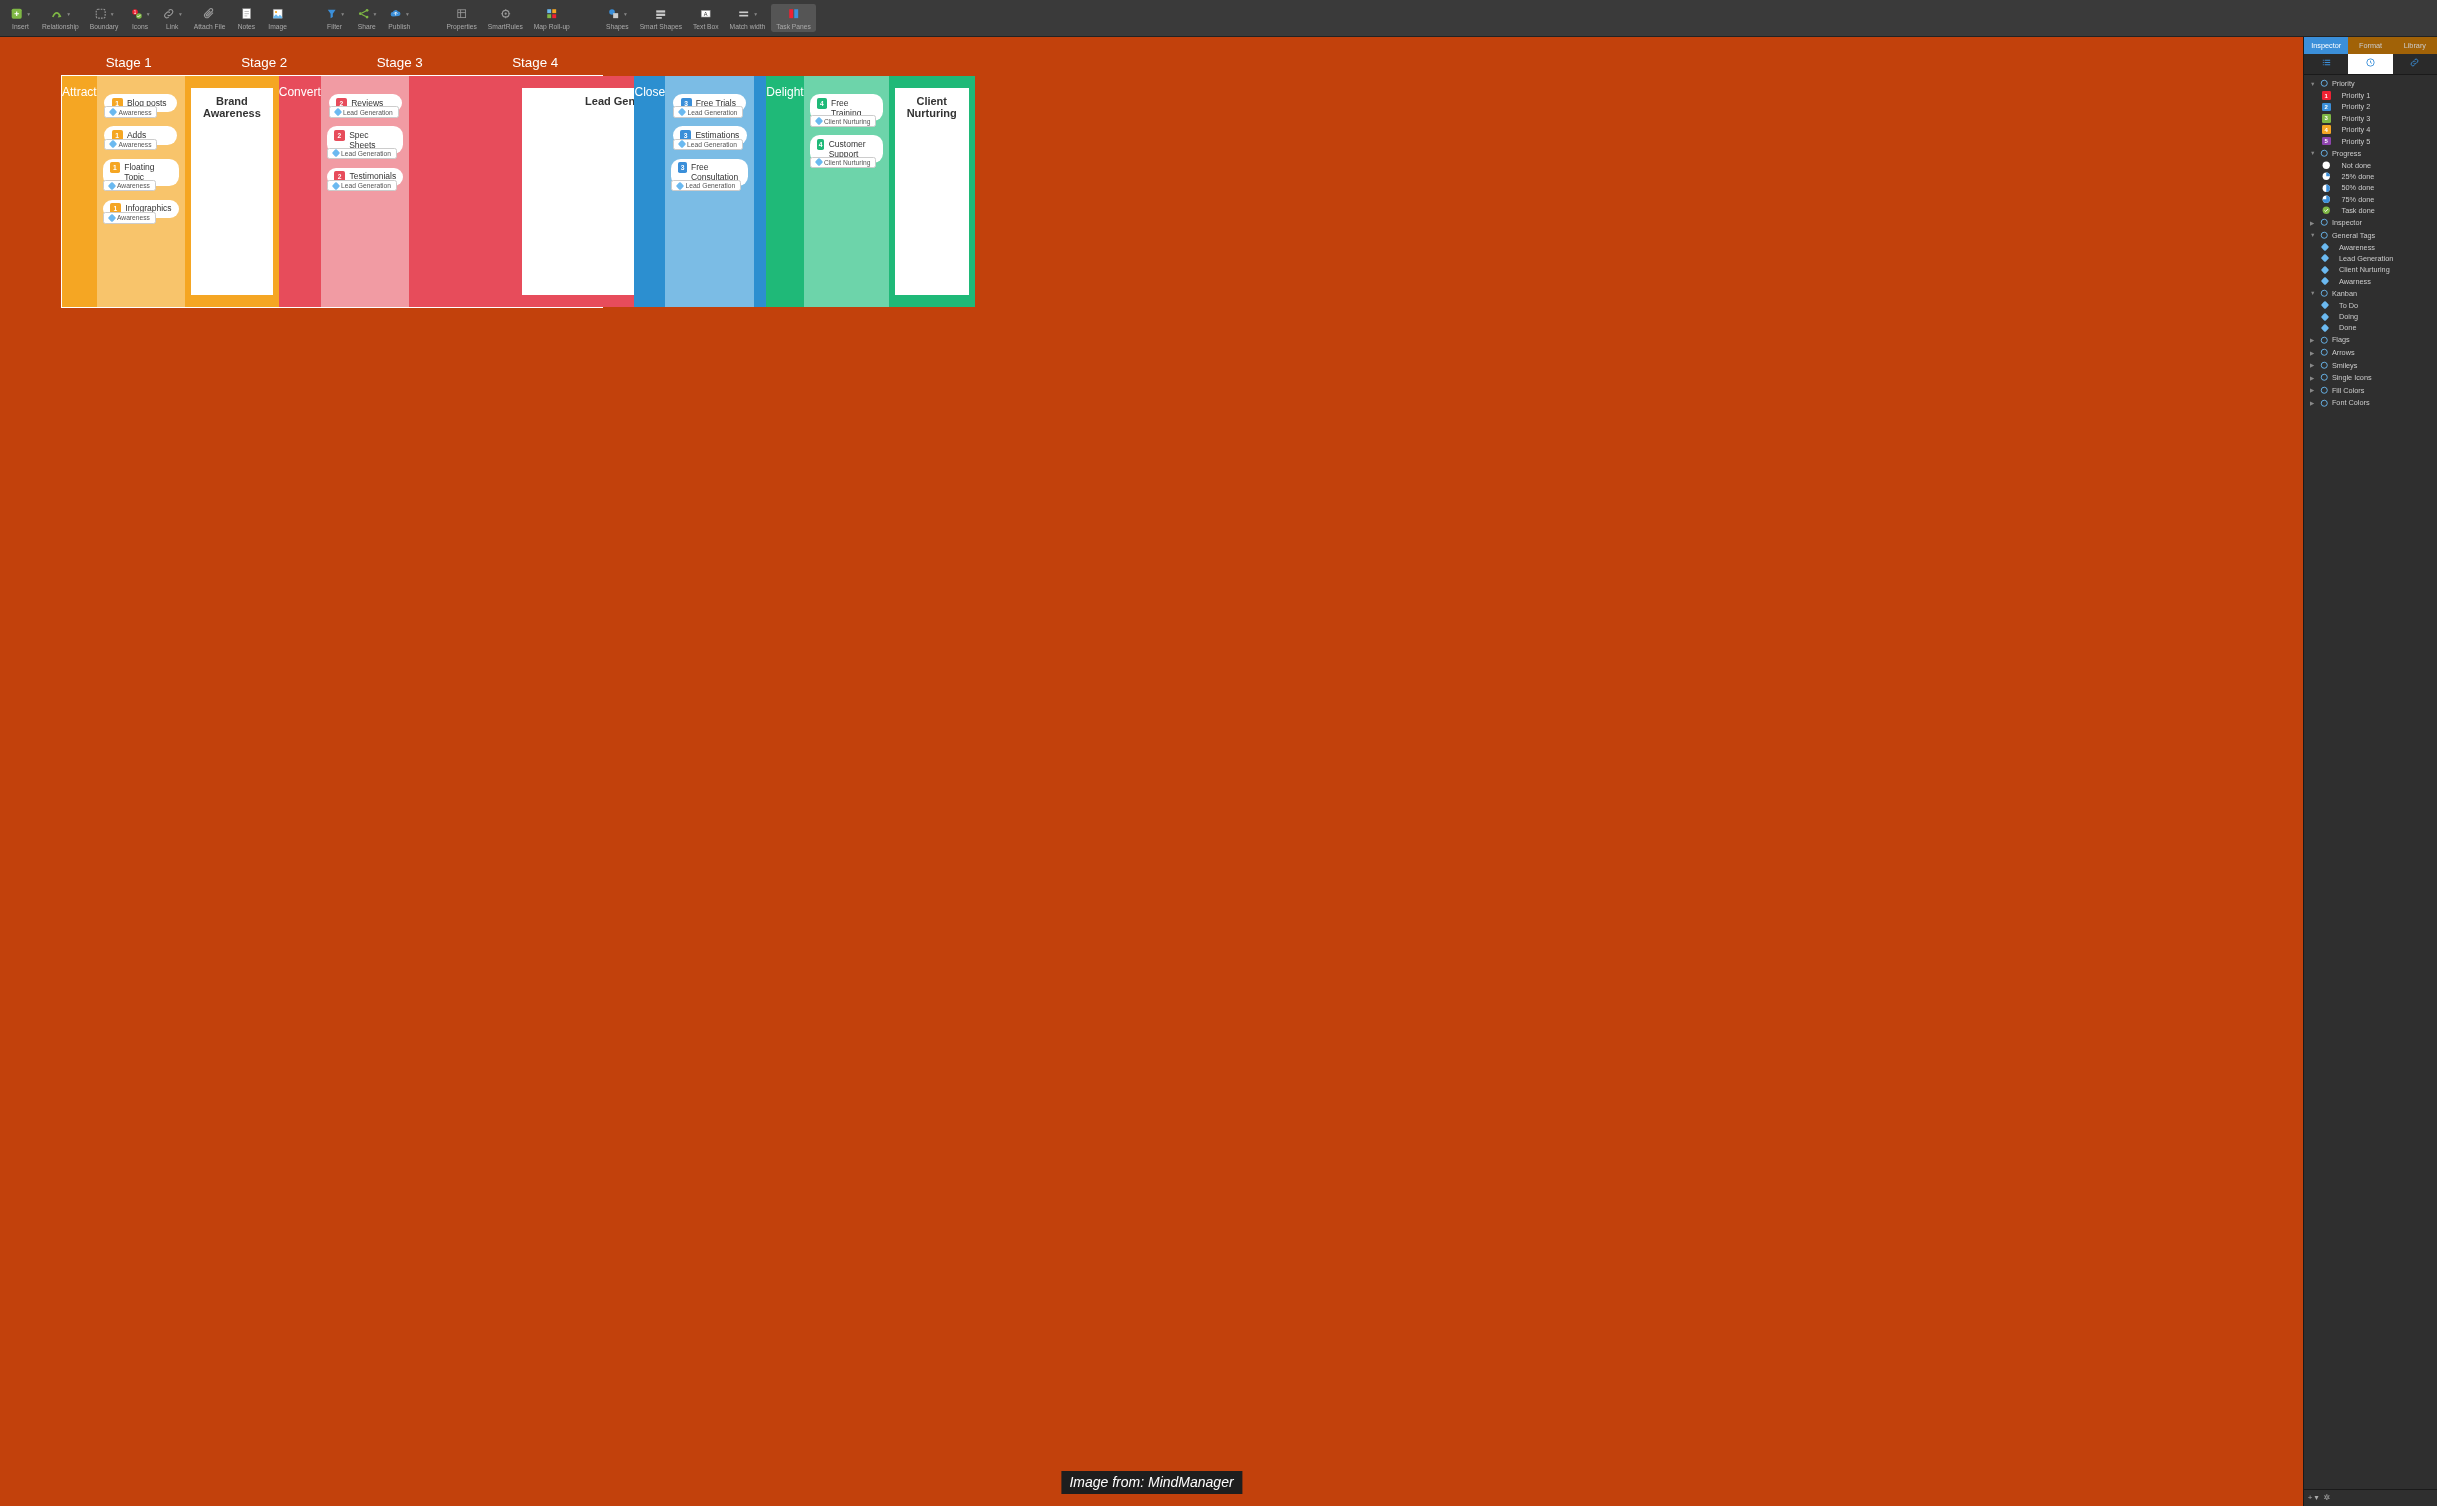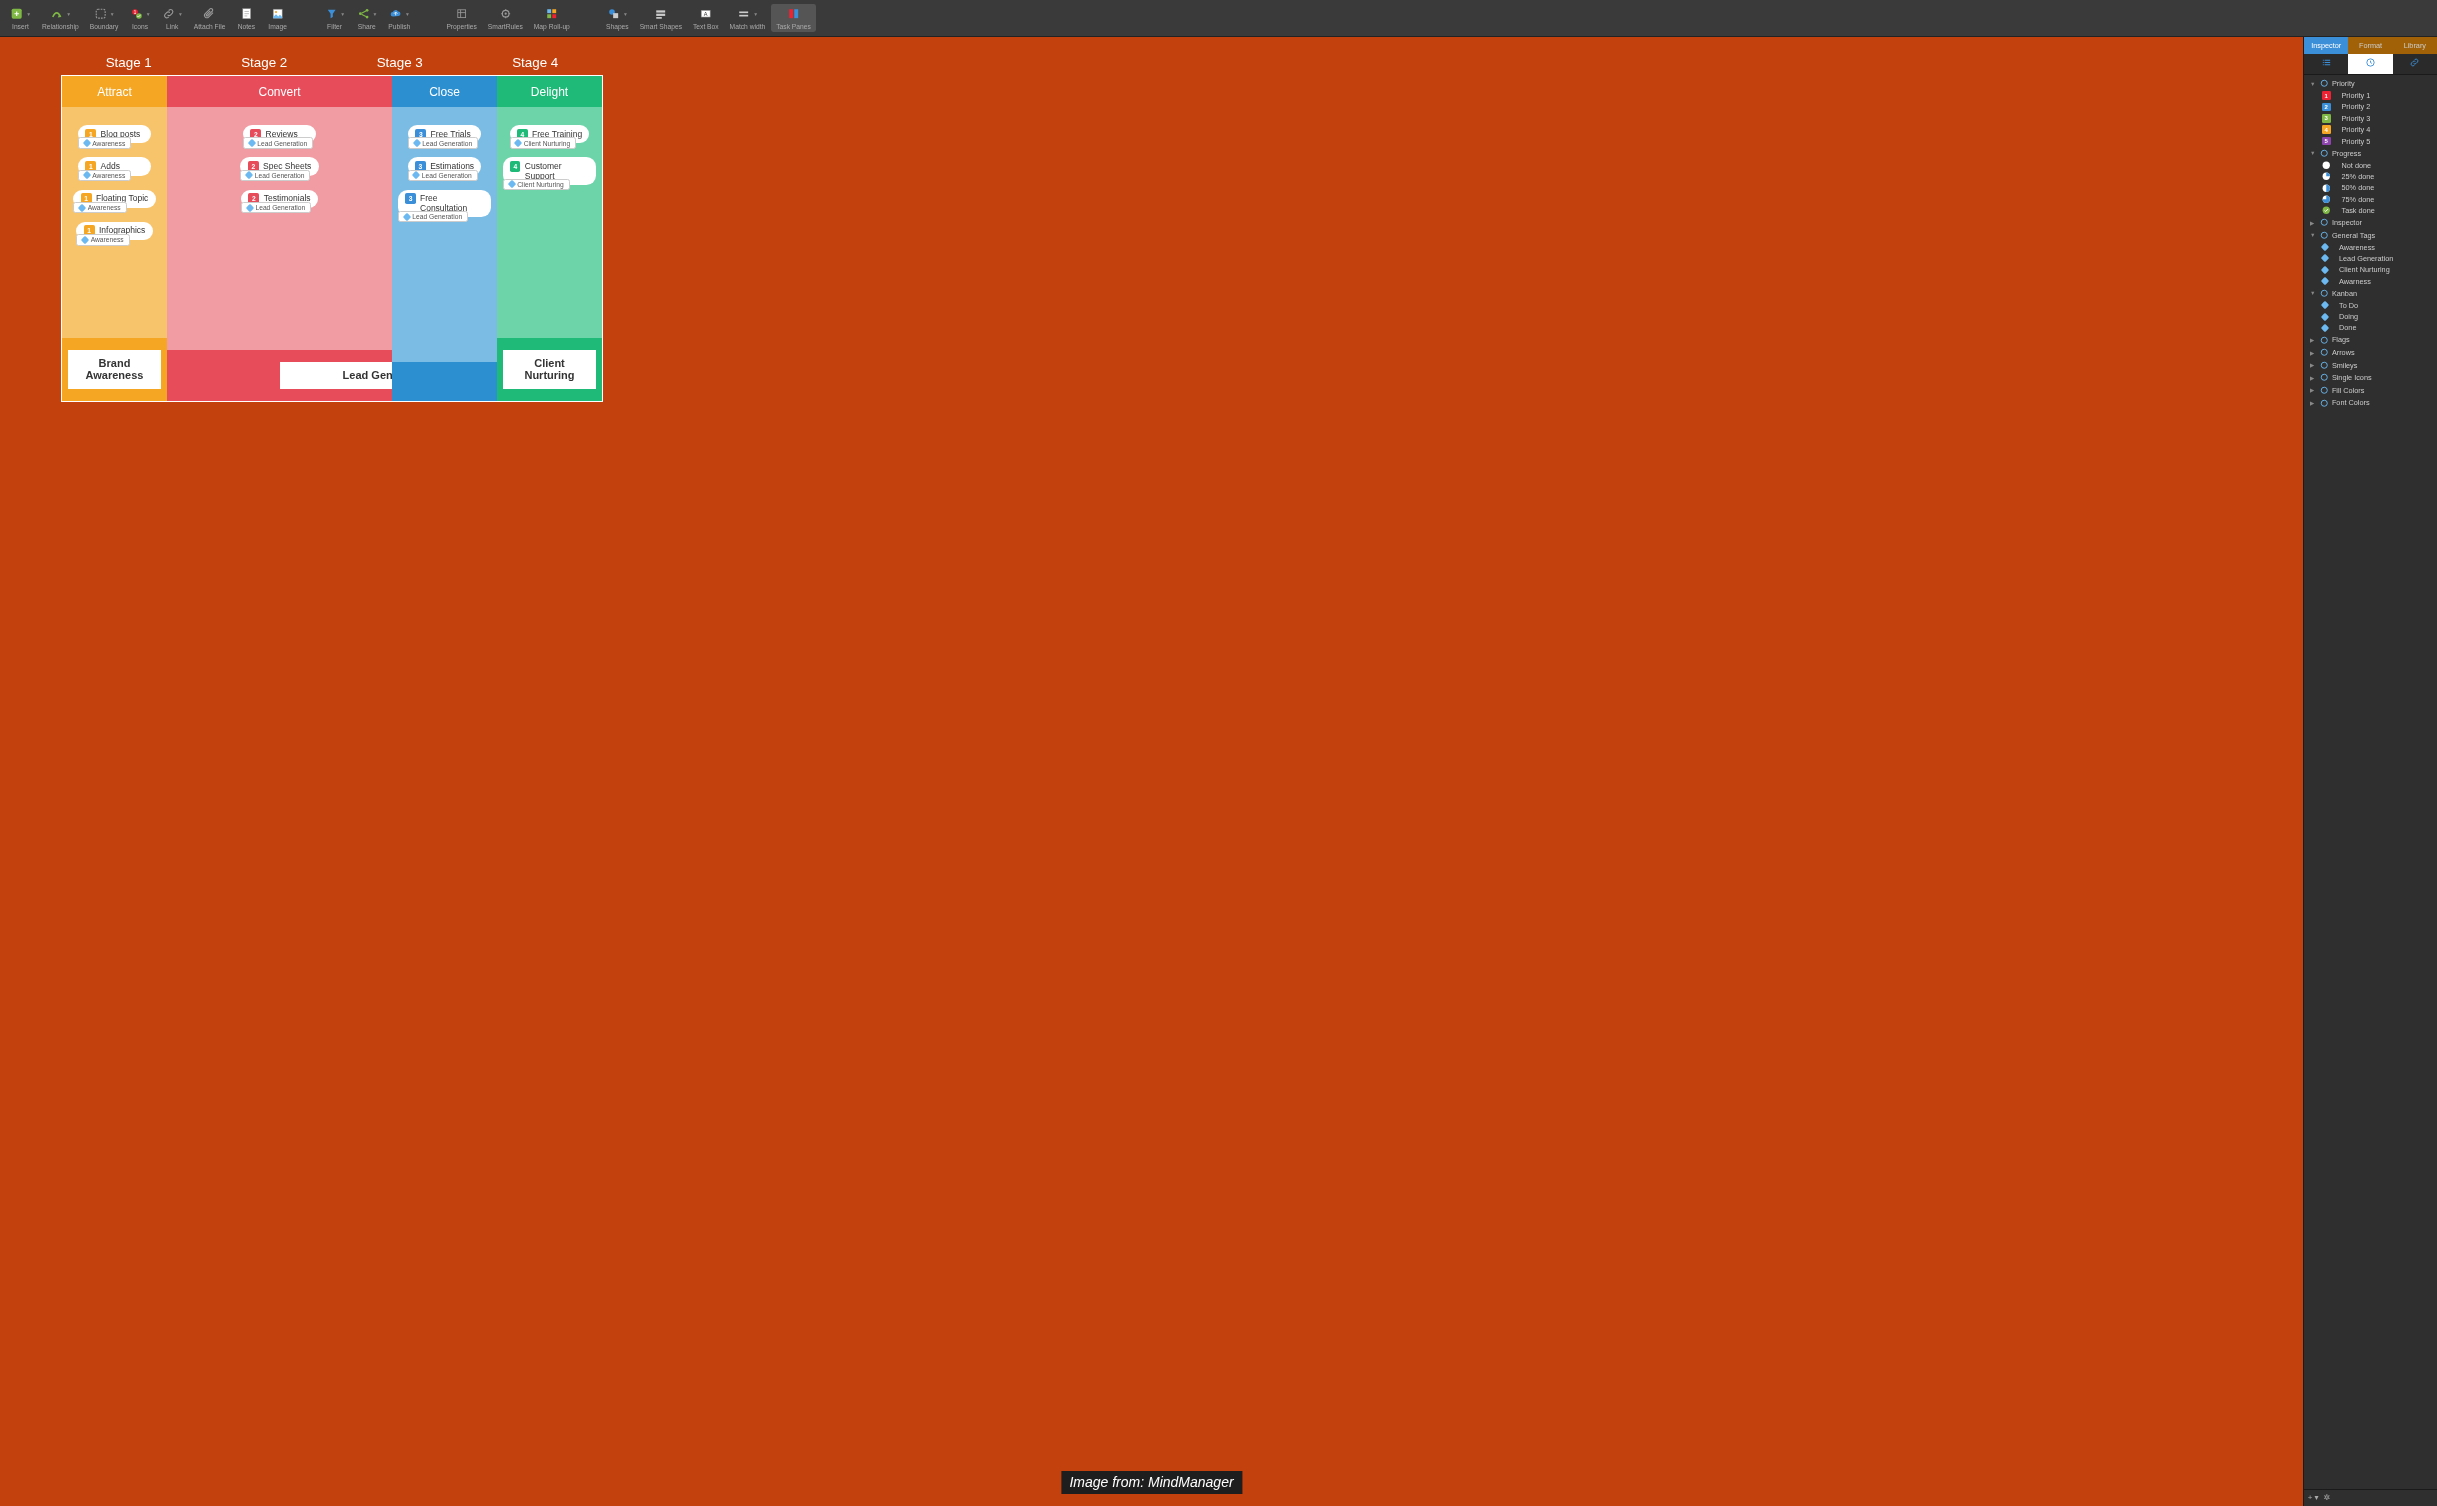--- a/index.html
+++ b/index.html
@@ -25,21 +25,21 @@
 .tgroup{padding:1.8px 6px;display:flex;align-items:center;gap:3.7px;cursor:pointer;color:#ccc}
 .tgroup .arr{font-size:5.5px;color:#888;width:6px}
 .titem{padding:1.2px 6px 1.2px 18px;display:flex;align-items:center;gap:11px;cursor:pointer;color:#ccc}
 .ibox{width:8.5px;height:8.5px;border-radius:1.2px;display:inline-flex;align-items:center;justify-content:center;font-size:6px;font-weight:bold;color:#fff}
 .pfoot{border-top:0.6px solid #1a1a1a;padding:3.7px;display:flex;gap:4.9px;color:#aaa}
 .caption{position:absolute;bottom:12px;left:50%;transform:translateX(-50%);background:#1e1e1e;color:#fff;font-style:italic;padding:3.7px 8.5px;font-size:14px}
 
 .stagerow{display:flex;gap:0;margin-bottom:4.9px}
 .stlabel{flex:1;text-align:center;color:#fff;font-size:13.4px;font-weight:500}
 .funnel{display:flex;width:542px;border:1.8px solid #fff}
-.col{flex:1;display:flex;flex-direction:column;position:relative}
+.col{flex:1;display:flex;flex-direction:row;position:relative}
 .colhead{text-align:center;color:#fff;font-size:12px;font-weight:500;padding:8.5px 0}
 .colbody{flex:1;padding:18px 6px;min-height:231px;display:flex;flex-direction:column;align-items:center;gap:8.5px;position:relative}
 .colfoot{padding:12px 6px;display:flex;justify-content:center}
 .flabel{background:#fff;color:#333;font-size:11px;font-weight:700;padding:7.3px 12px;text-align:center}
 .c1 .colhead{background:#f5a623}.c1 .colbody{background:#f8c46b}.c1 .colfoot{background:#f5a623}
 .c2 .colhead{background:#e74c5b}.c2 .colbody{background:#f19ba3}.c2 .colfoot{background:#e74c5b}
 .c3 .colhead{background:#2c8fd0}.c3 .colbody{background:#7bbce5}.c3 .colfoot{background:#2c8fd0}
 .c4 .colhead{background:#1fb978}.c4 .colbody{background:#6dd4aa}.c4 .colfoot{background:#1fb978}
 .card{background:#fff;border-radius:9.7px;padding:3.7px 7.3px;display:flex;align-items:flex-start;gap:4.3px;font-size:8.5px;color:#333;min-width:73px}
 .badge{width:11px;height:11px;border-radius:1.8px;color:#fff;font-size:6.7px;font-weight:bold;display:flex;align-items:center;justify-content:center}

